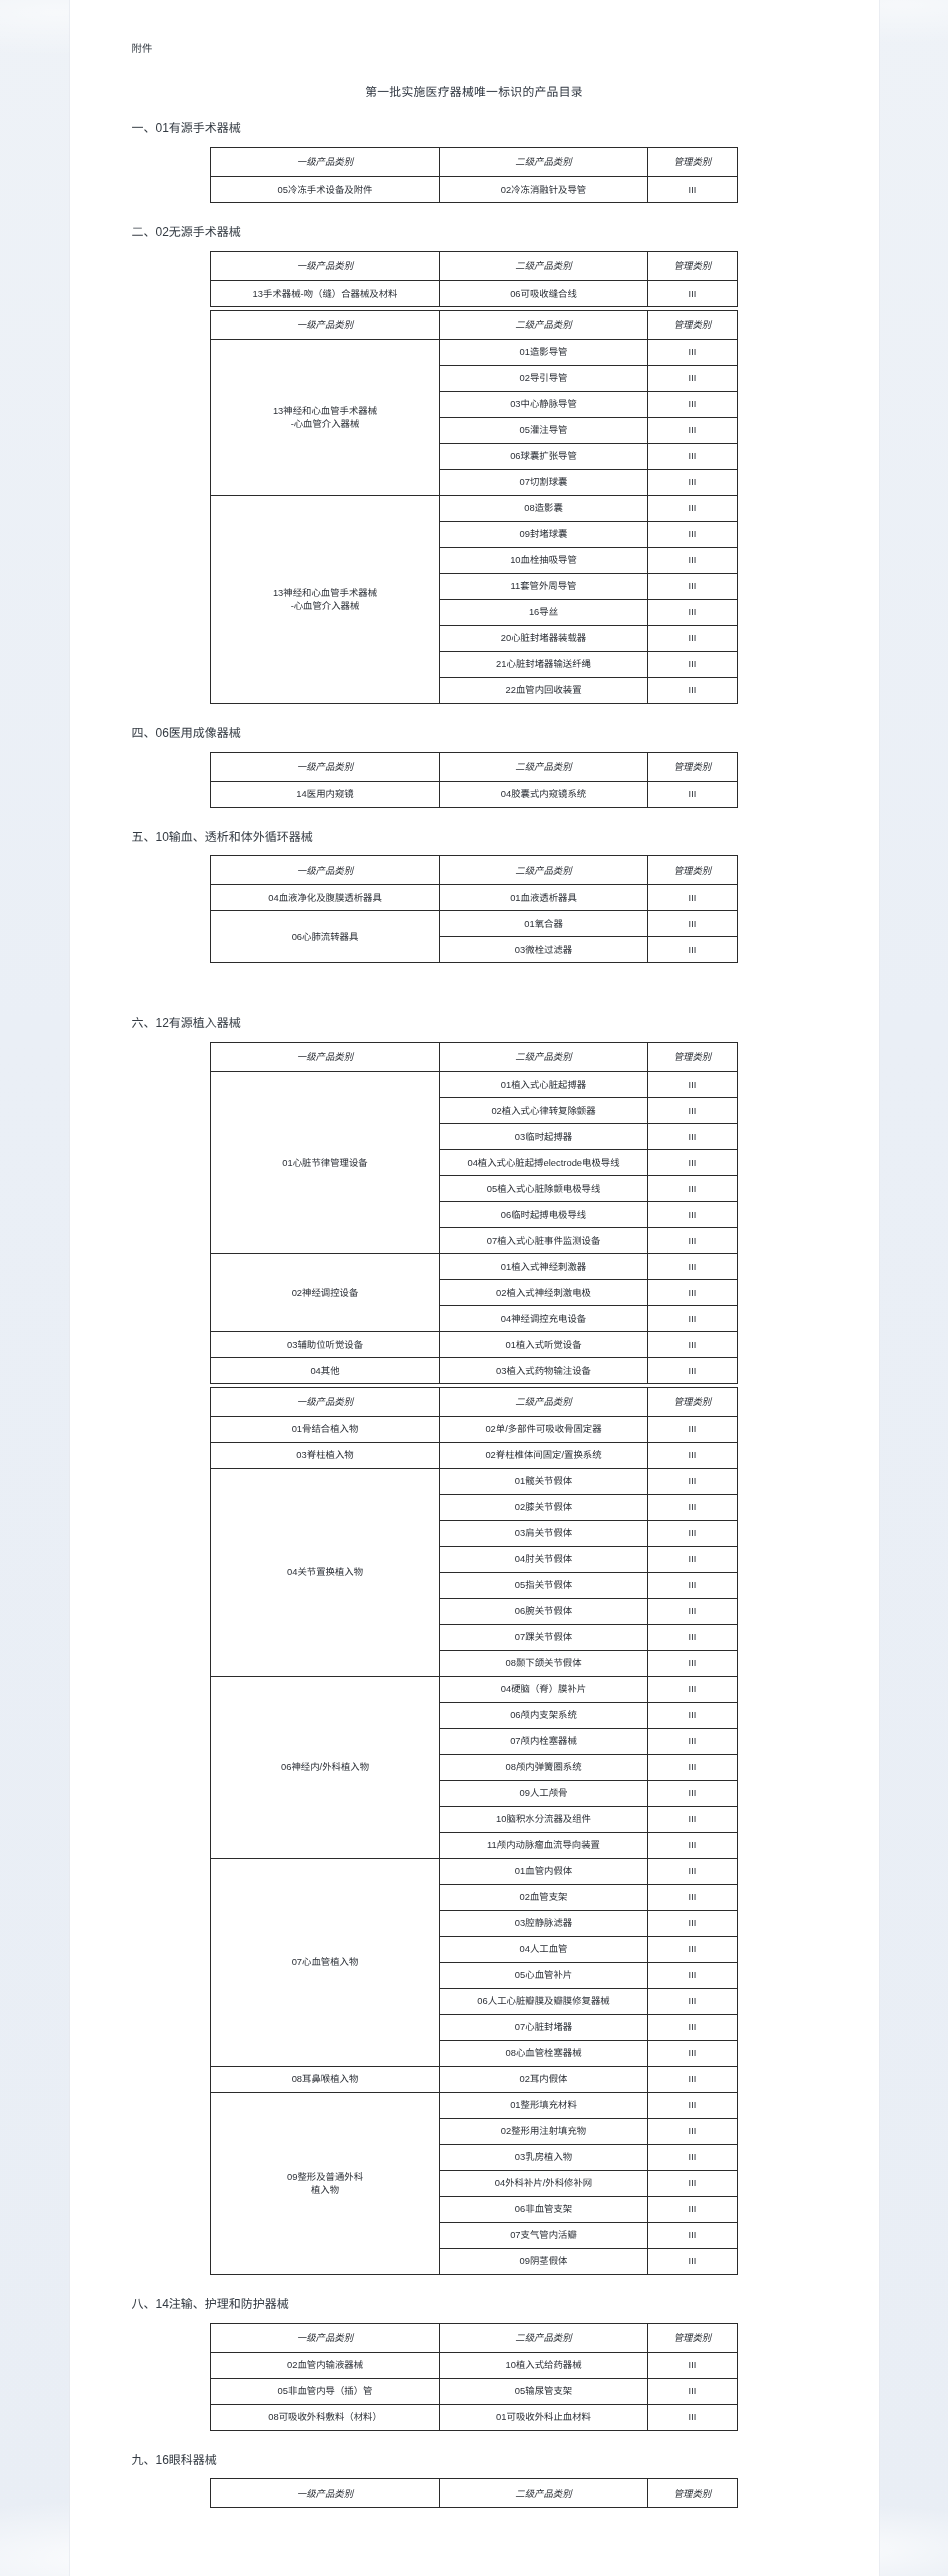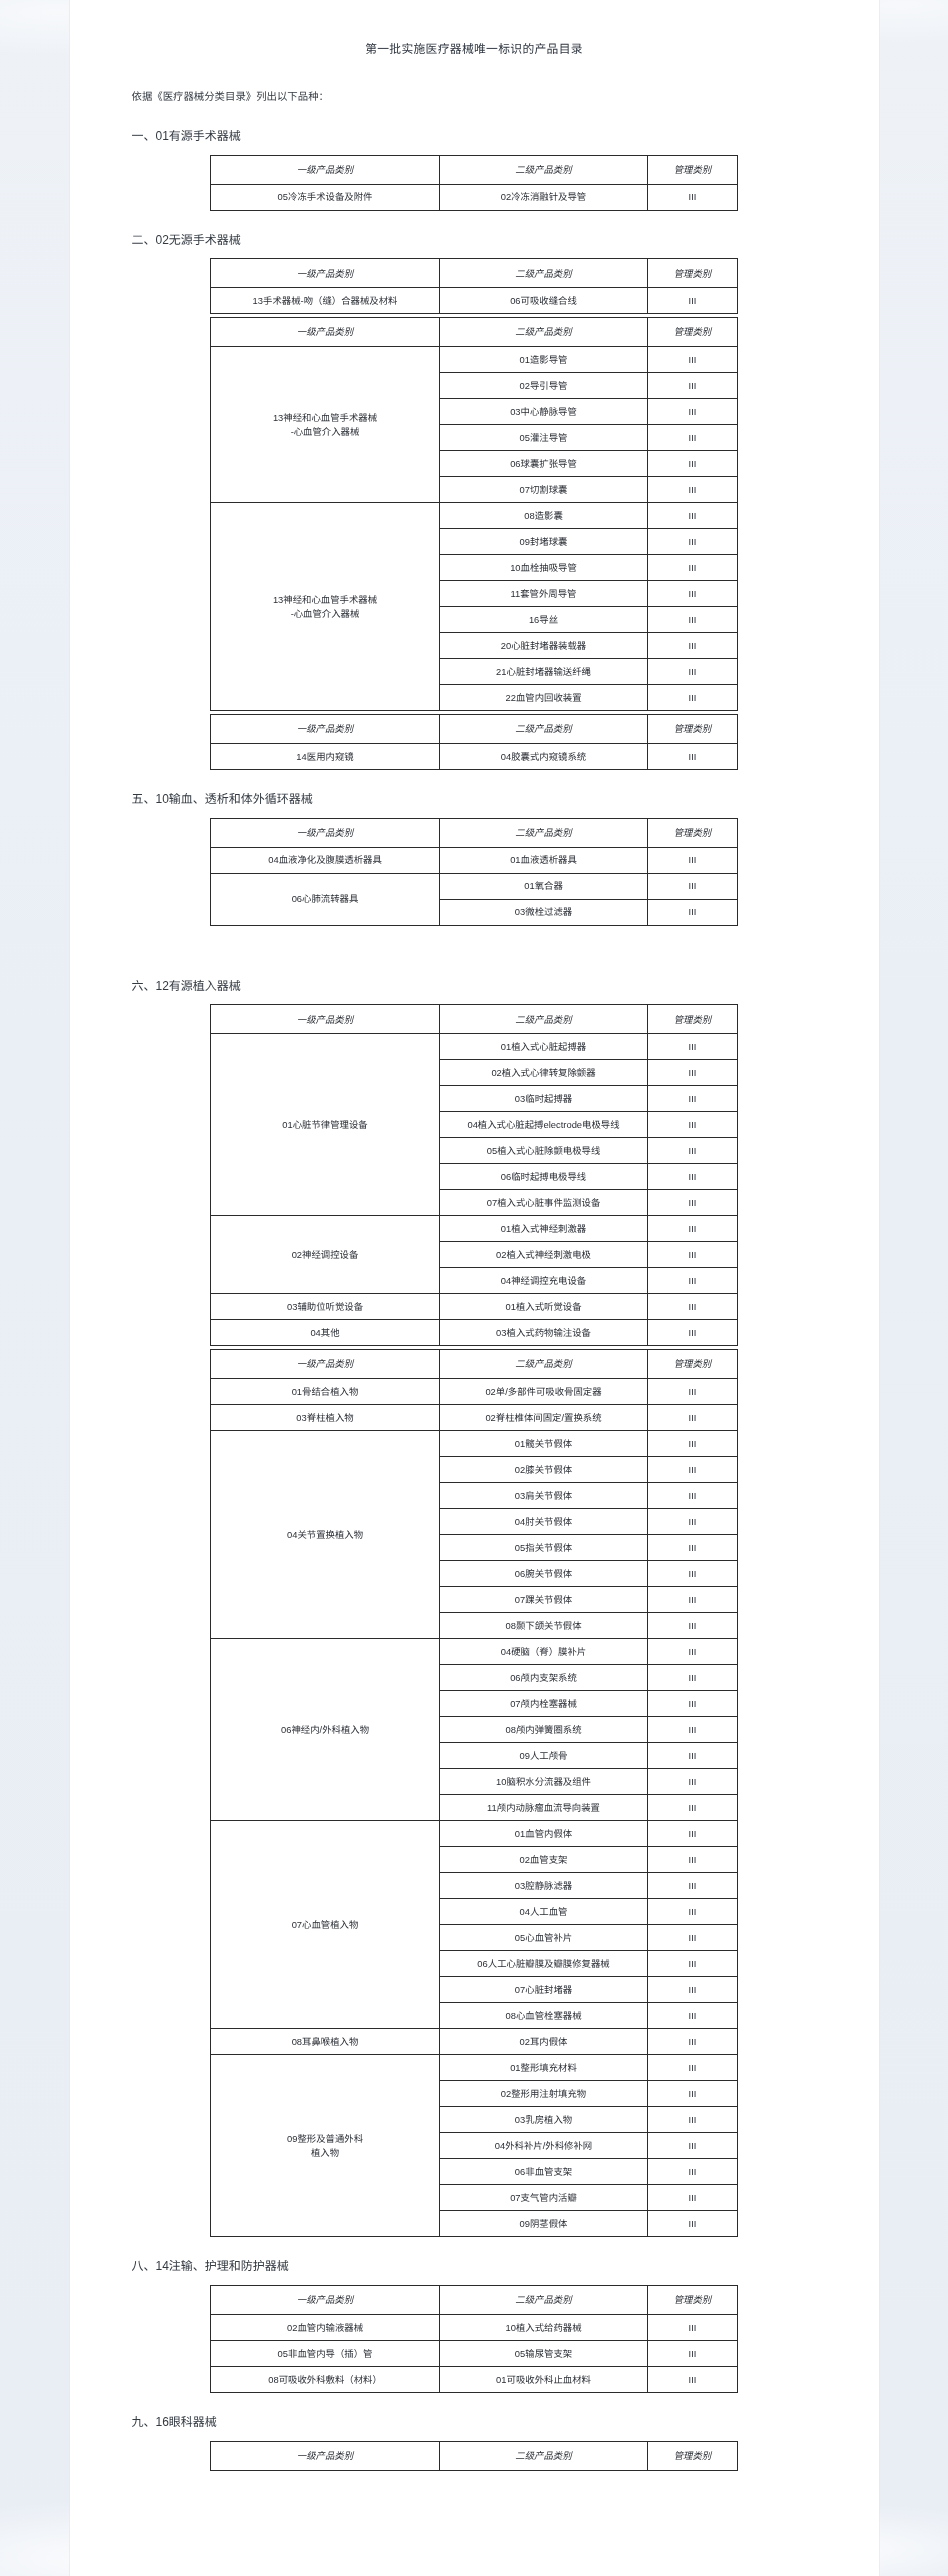--- a/index.html
+++ b/index.html
@@ -109,24 +109,24 @@
 <body>
 
 <div class="page">
   <div class="cloud-deco-top"></div>
   <div class="cloud-deco"></div>
 
   <div class="sheet">
 
     <div class="content-stack">
 
+      <div class="attach-label">附件</div>
 
       <div class="doc-title">第一批实施医疗器械唯一标识的产品目录</div>
 
-      <div class="intro">依据《医疗器械分类目录》列出以下品种：</div>
 
       <div id="sections-host">
           <div class="section-heading">一、01有源手术器械</div>
           <table class="cat">
             <colgroup>
               <col class="c1">
               <col class="c2">
               <col class="c3">
             </colgroup>
             <thead>
@@ -233,20 +233,21 @@
               <tr>
                 <td>21心脏封堵器输送纤绳</td>
                 <td>III</td>
               </tr>
               <tr>
                 <td>22血管内回收装置</td>
                 <td>III</td>
               </tr>
             </tbody>
           </table>
+          <div class="section-heading">四、06医用成像器械</div>
           <table class="cat">
             <colgroup>
               <col class="c1">
               <col class="c2">
               <col class="c3">
             </colgroup>
             <thead>
               <tr>
                 <th>一级产品类别</th>
                 <th>二级产品类别</th>

